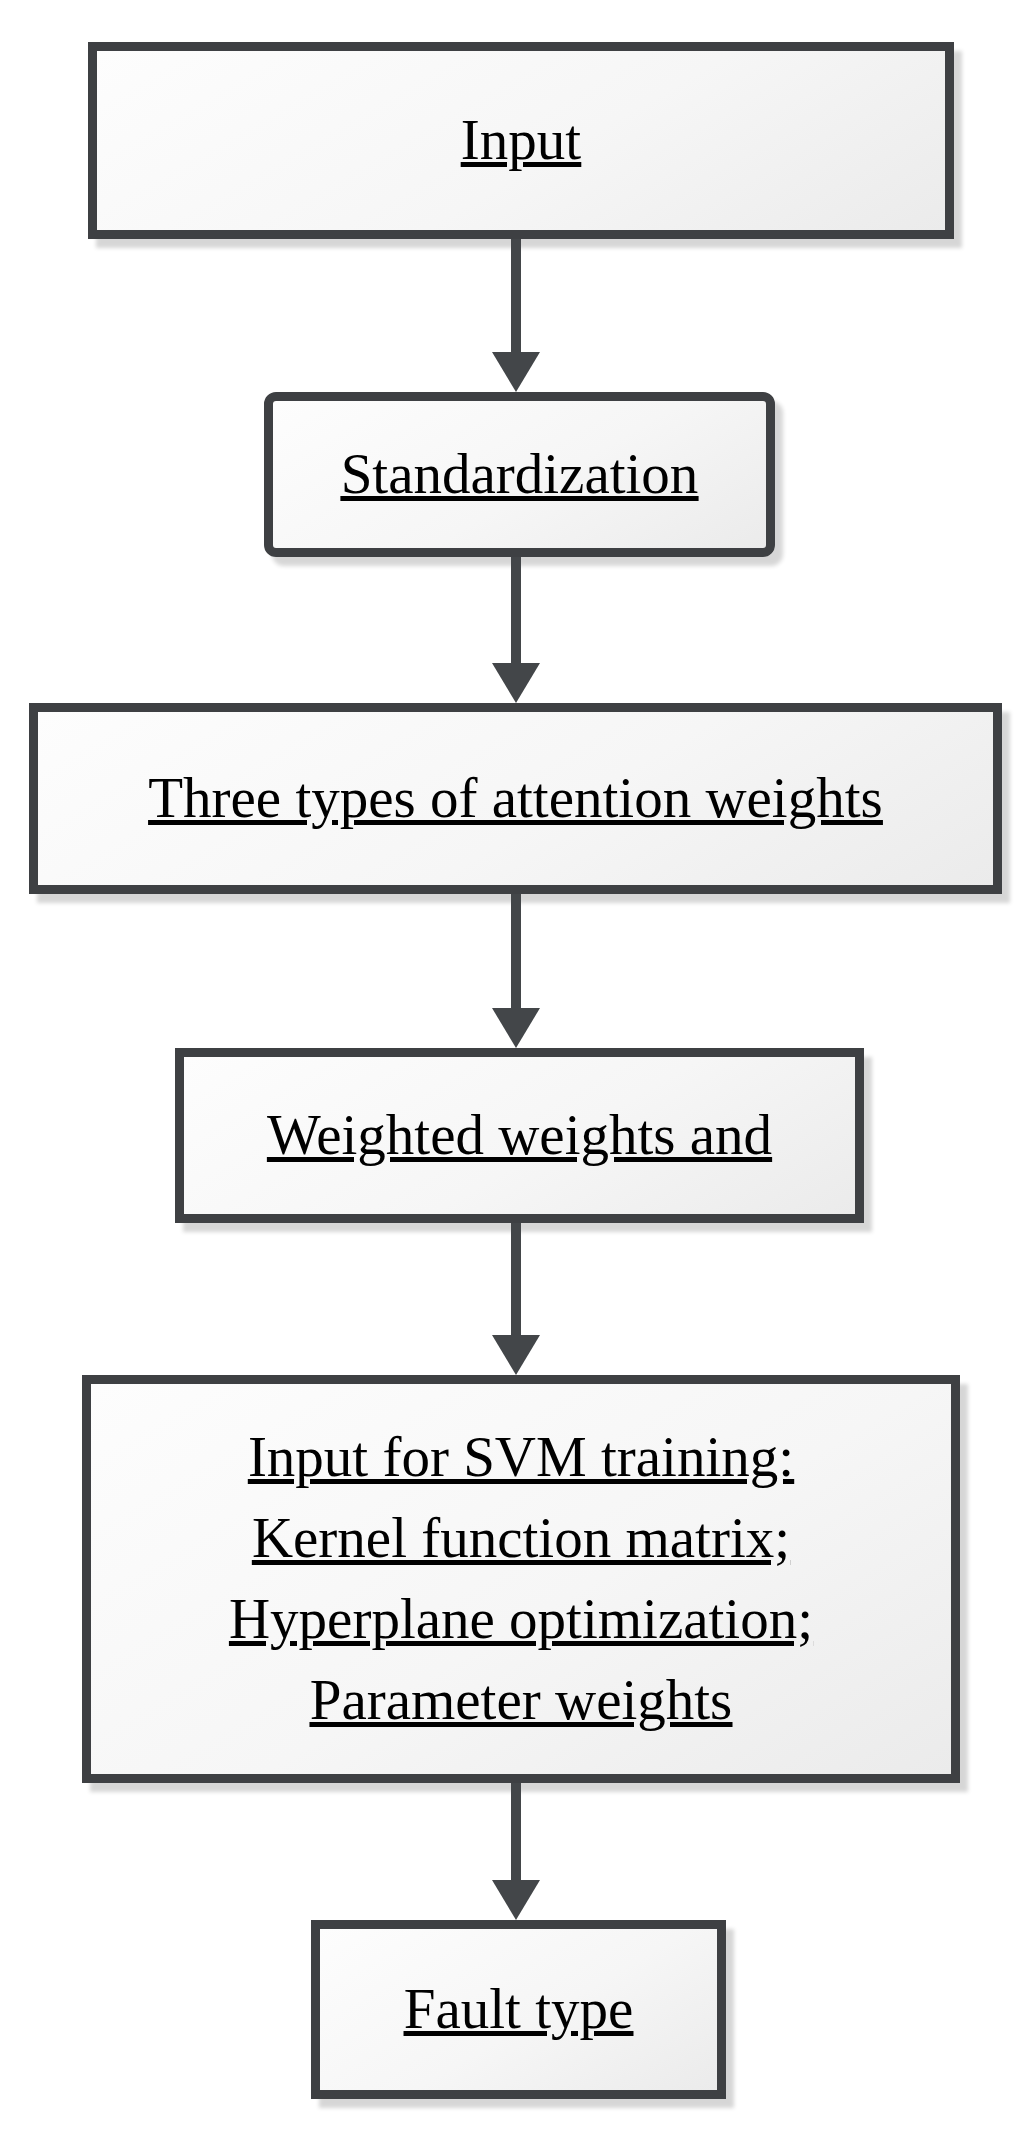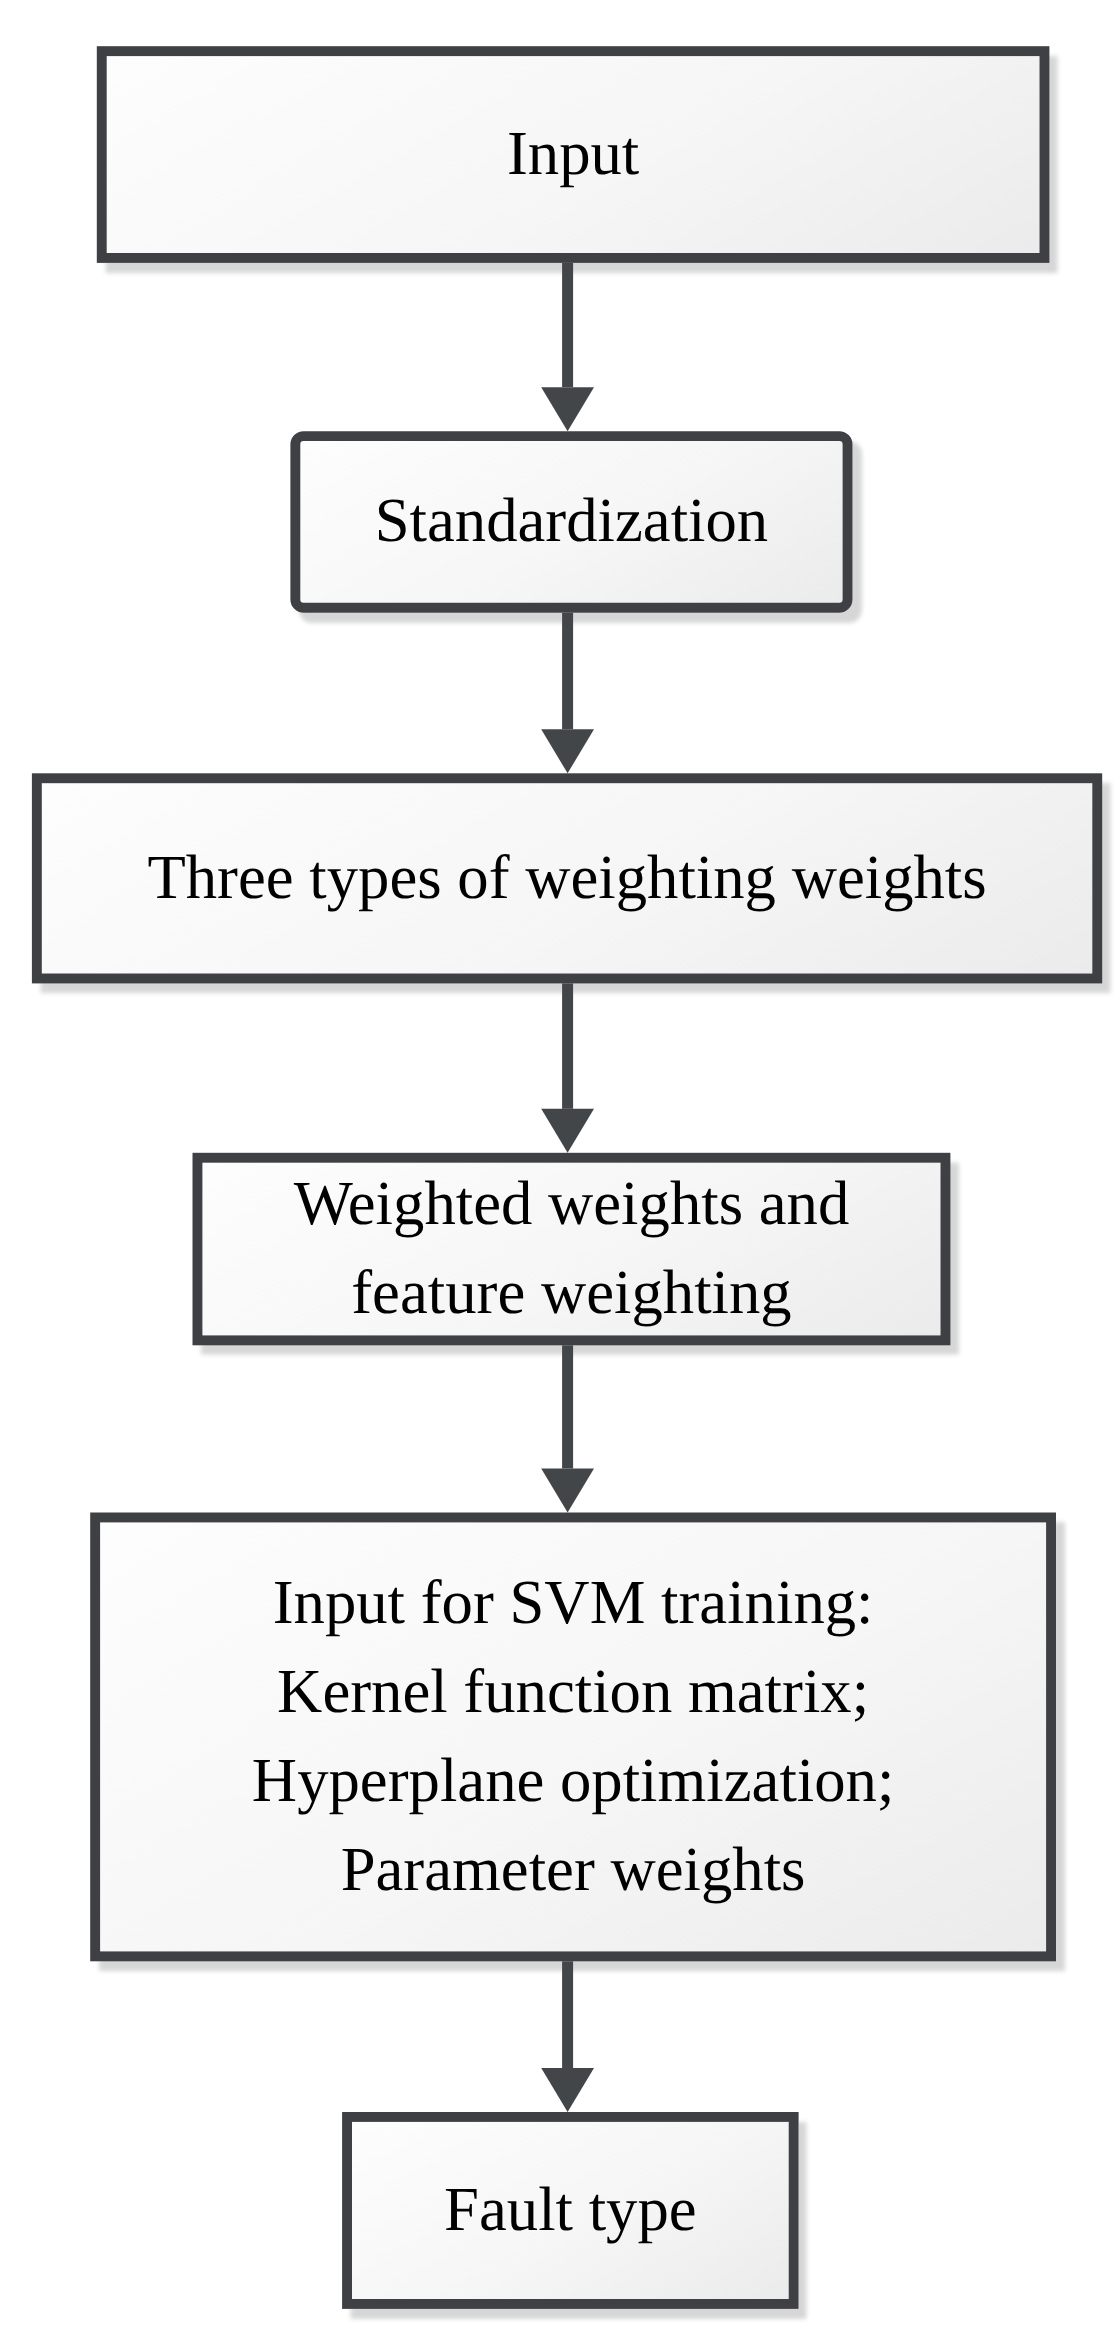--- a/index.html
+++ b/index.html
@@ -3,21 +3,21 @@
 <meta charset="utf-8">
 <style>
   :root {
     --border: #3e4043;
     --arrow: #434649;
     --fill-top: #fdfdfd;
     --fill-bottom: #ebebeb;
     --text: #000000;
     --page-bg: #ffffff;
   }
-  * { margin: 0; padding: 0; box-sizing: border-box; }
+  * { margin: 0; padding: 0; box-sizing: border-box; text-decoration: underline; }
   html, body { background: var(--page-bg); }
   .canvas {
     position: relative;
     width: 1018px;
     height: 2136px;
     background: var(--page-bg);
     overflow: hidden;
     font-family: "Liberation Serif", "DejaVu Serif", serif;
     color: var(--text);
   }
@@ -71,31 +71,30 @@
   <div class="node" style="left:264px; top:392px; width:511px; height:165px;border-radius:12px;">
     <div>Standardization</div>
   </div>
 
   <div class="arrow" style="left:492px; top:557px; height:146px;">
     <div class="shaft" style="height:106px;"></div>
     <div class="head"></div>
   </div>
 
   <div class="node" style="left:29px; top:703px; width:973px; height:191px;">
-    <div>Three types of weighting weights</div>
+    <div>Three types of attention weights</div>
   </div>
 
   <div class="arrow" style="left:492px; top:894px; height:154px;">
     <div class="shaft" style="height:114px;"></div>
     <div class="head"></div>
   </div>
 
   <div class="node" style="left:175px; top:1048px; width:689px; height:175px;">
     <div>Weighted weights and</div>
-    <div>feature weighting</div>
   </div>
 
   <div class="arrow" style="left:492px; top:1223px; height:152px;">
     <div class="shaft" style="height:112px;"></div>
     <div class="head"></div>
   </div>
 
   <div class="node" style="left:82px; top:1375px; width:878px; height:408px;align-items:center;">
     <div>Input for SVM training:</div>
     <div>Kernel function matrix;</div>

